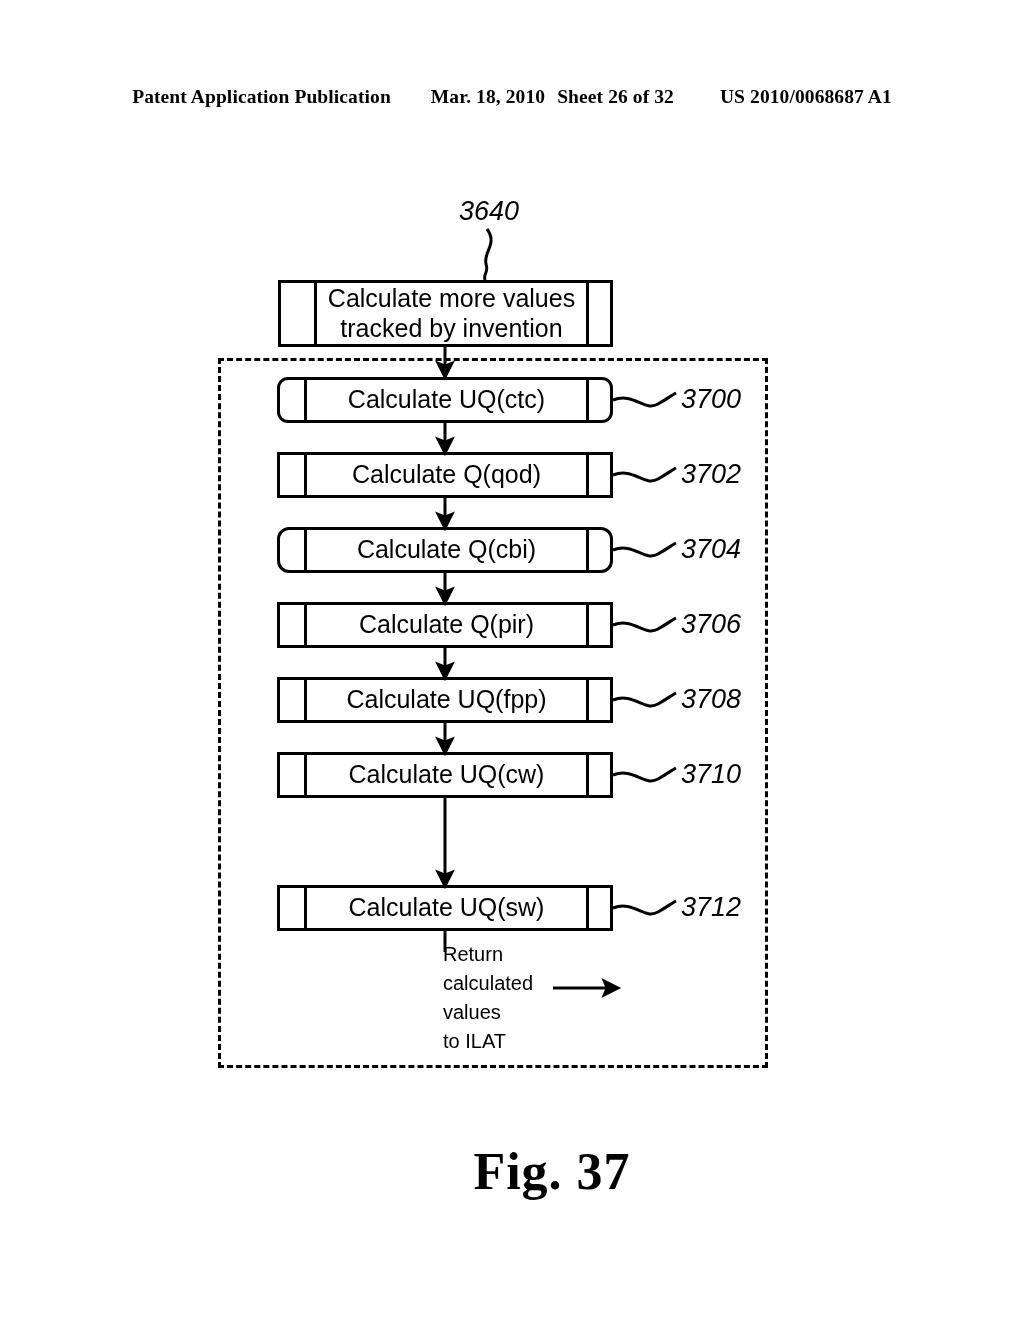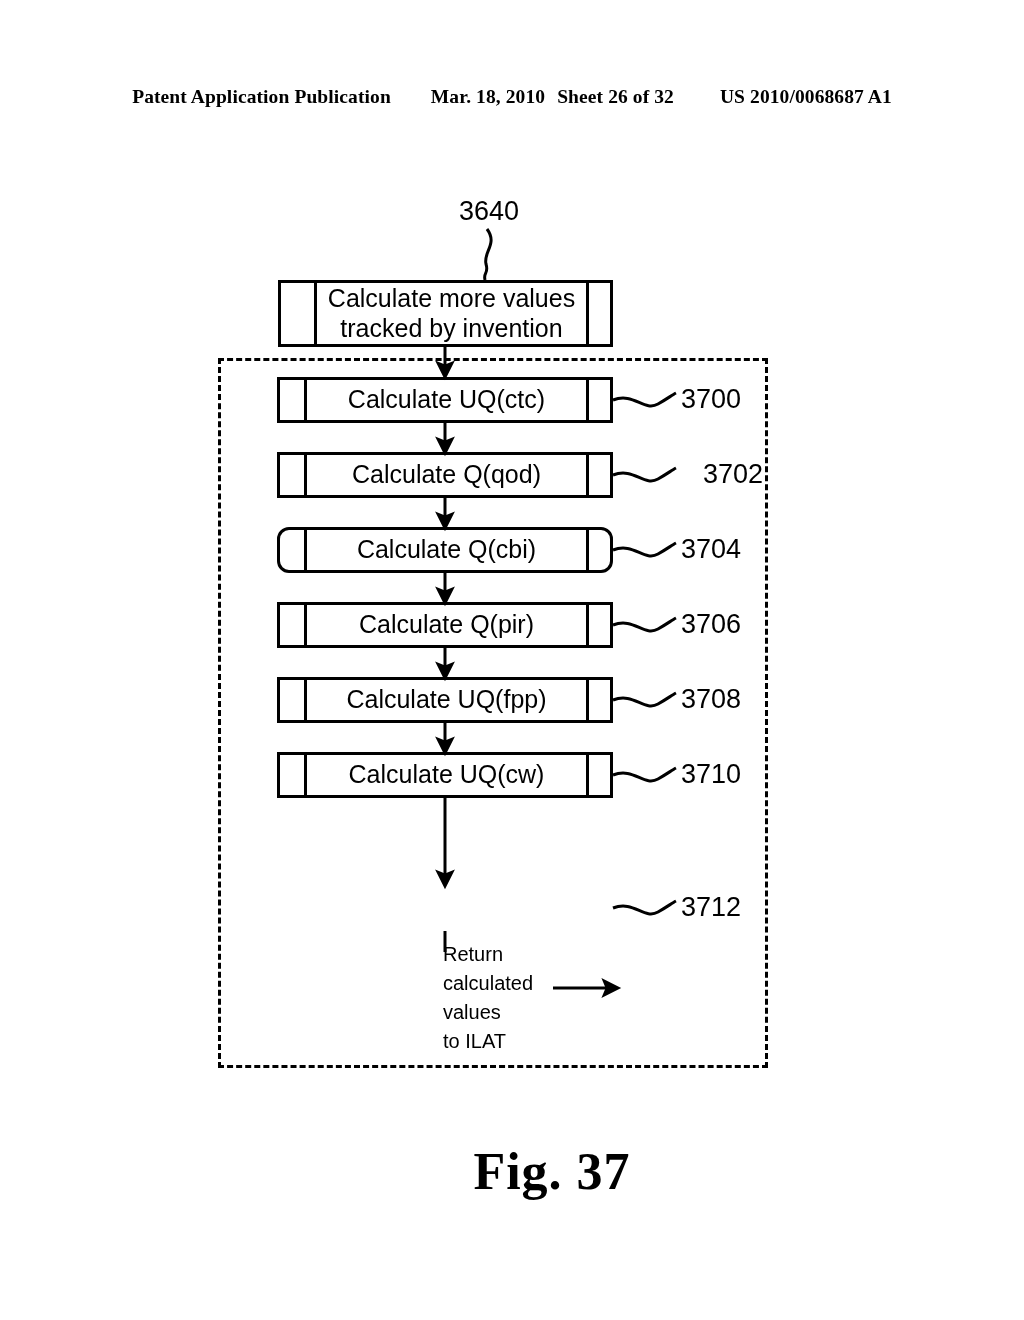--- a/index.html
+++ b/index.html
@@ -86,20 +86,21 @@
     padding: 0 4px;
     white-space: pre-line;
   }
 
   
   .ref-num {
     position: absolute;
     font-size: 27px;
     line-height: 1;
     white-space: nowrap;
+    font-style: italic;
   }
 
   
   #return-note {
     position: absolute;
     left: 443px;
     top: 940px;
     font-size: 20px;
     line-height: 29px;
     white-space: nowrap;
@@ -142,33 +143,33 @@
 
   <div class="ref-num" style="left:459px; top:198px;">3640</div>
 
   <div class="proc-box" style="left:278px; top:280px; width:335px; height:67px;padding-left:9px;">
     <div class="bar-left"></div>
     <div class="proc-label">Calculate more values
 tracked by invention</div>
     <div class="bar-right"></div>
   </div>
 
-  <div class="proc-box" style="left:277px; top:377px; width:336px; height:46px;">
+  <div class="proc-box" style="left:277px; top:377px; width:336px; height:46px;border-radius:11px;">
     <div class="bar-left"></div>
     <div class="proc-label">Calculate UQ(ctc)</div>
     <div class="bar-right"></div>
   </div>
   <div class="ref-num" style="left:681px; top:386px;">3700</div>
 
   <div class="proc-box" style="left:277px; top:452px; width:336px; height:46px;">
     <div class="bar-left"></div>
     <div class="proc-label">Calculate Q(qod)</div>
     <div class="bar-right"></div>
   </div>
-  <div class="ref-num" style="left:703px; top:461px;">3702</div>
+  <div class="ref-num" style="left:681px; top:461px;">3702</div>
 
   <div class="proc-box" style="left:277px; top:527px; width:336px; height:46px;border-radius:12px;">
     <div class="bar-left"></div>
     <div class="proc-label">Calculate Q(cbi)</div>
     <div class="bar-right"></div>
   </div>
   <div class="ref-num" style="left:681px; top:536px;">3704</div>
 
   <div class="proc-box" style="left:277px; top:602px; width:336px; height:46px;">
     <div class="bar-left"></div>
@@ -184,20 +185,25 @@
   </div>
   <div class="ref-num" style="left:681px; top:686px;">3708</div>
 
   <div class="proc-box" style="left:277px; top:752px; width:336px; height:46px;">
     <div class="bar-left"></div>
     <div class="proc-label">Calculate UQ(cw)</div>
     <div class="bar-right"></div>
   </div>
   <div class="ref-num" style="left:681px; top:761px;">3710</div>
 
+  <div class="proc-box" style="left:277px; top:885px; width:336px; height:46px;">
+    <div class="bar-left"></div>
+    <div class="proc-label">Calculate UQ(sw)</div>
+    <div class="bar-right"></div>
+  </div>
   <div class="ref-num" style="left:681px; top:894px;">3712</div>
 
   <div id="return-note">
     <span class="note-line">Return</span>
     <span class="note-line">calculated</span>
     <span class="note-line">values</span>
     <span class="note-line">to ILAT</span>
   </div>
 
   <svg class="overlay" viewBox="0 0 1024 1320">

